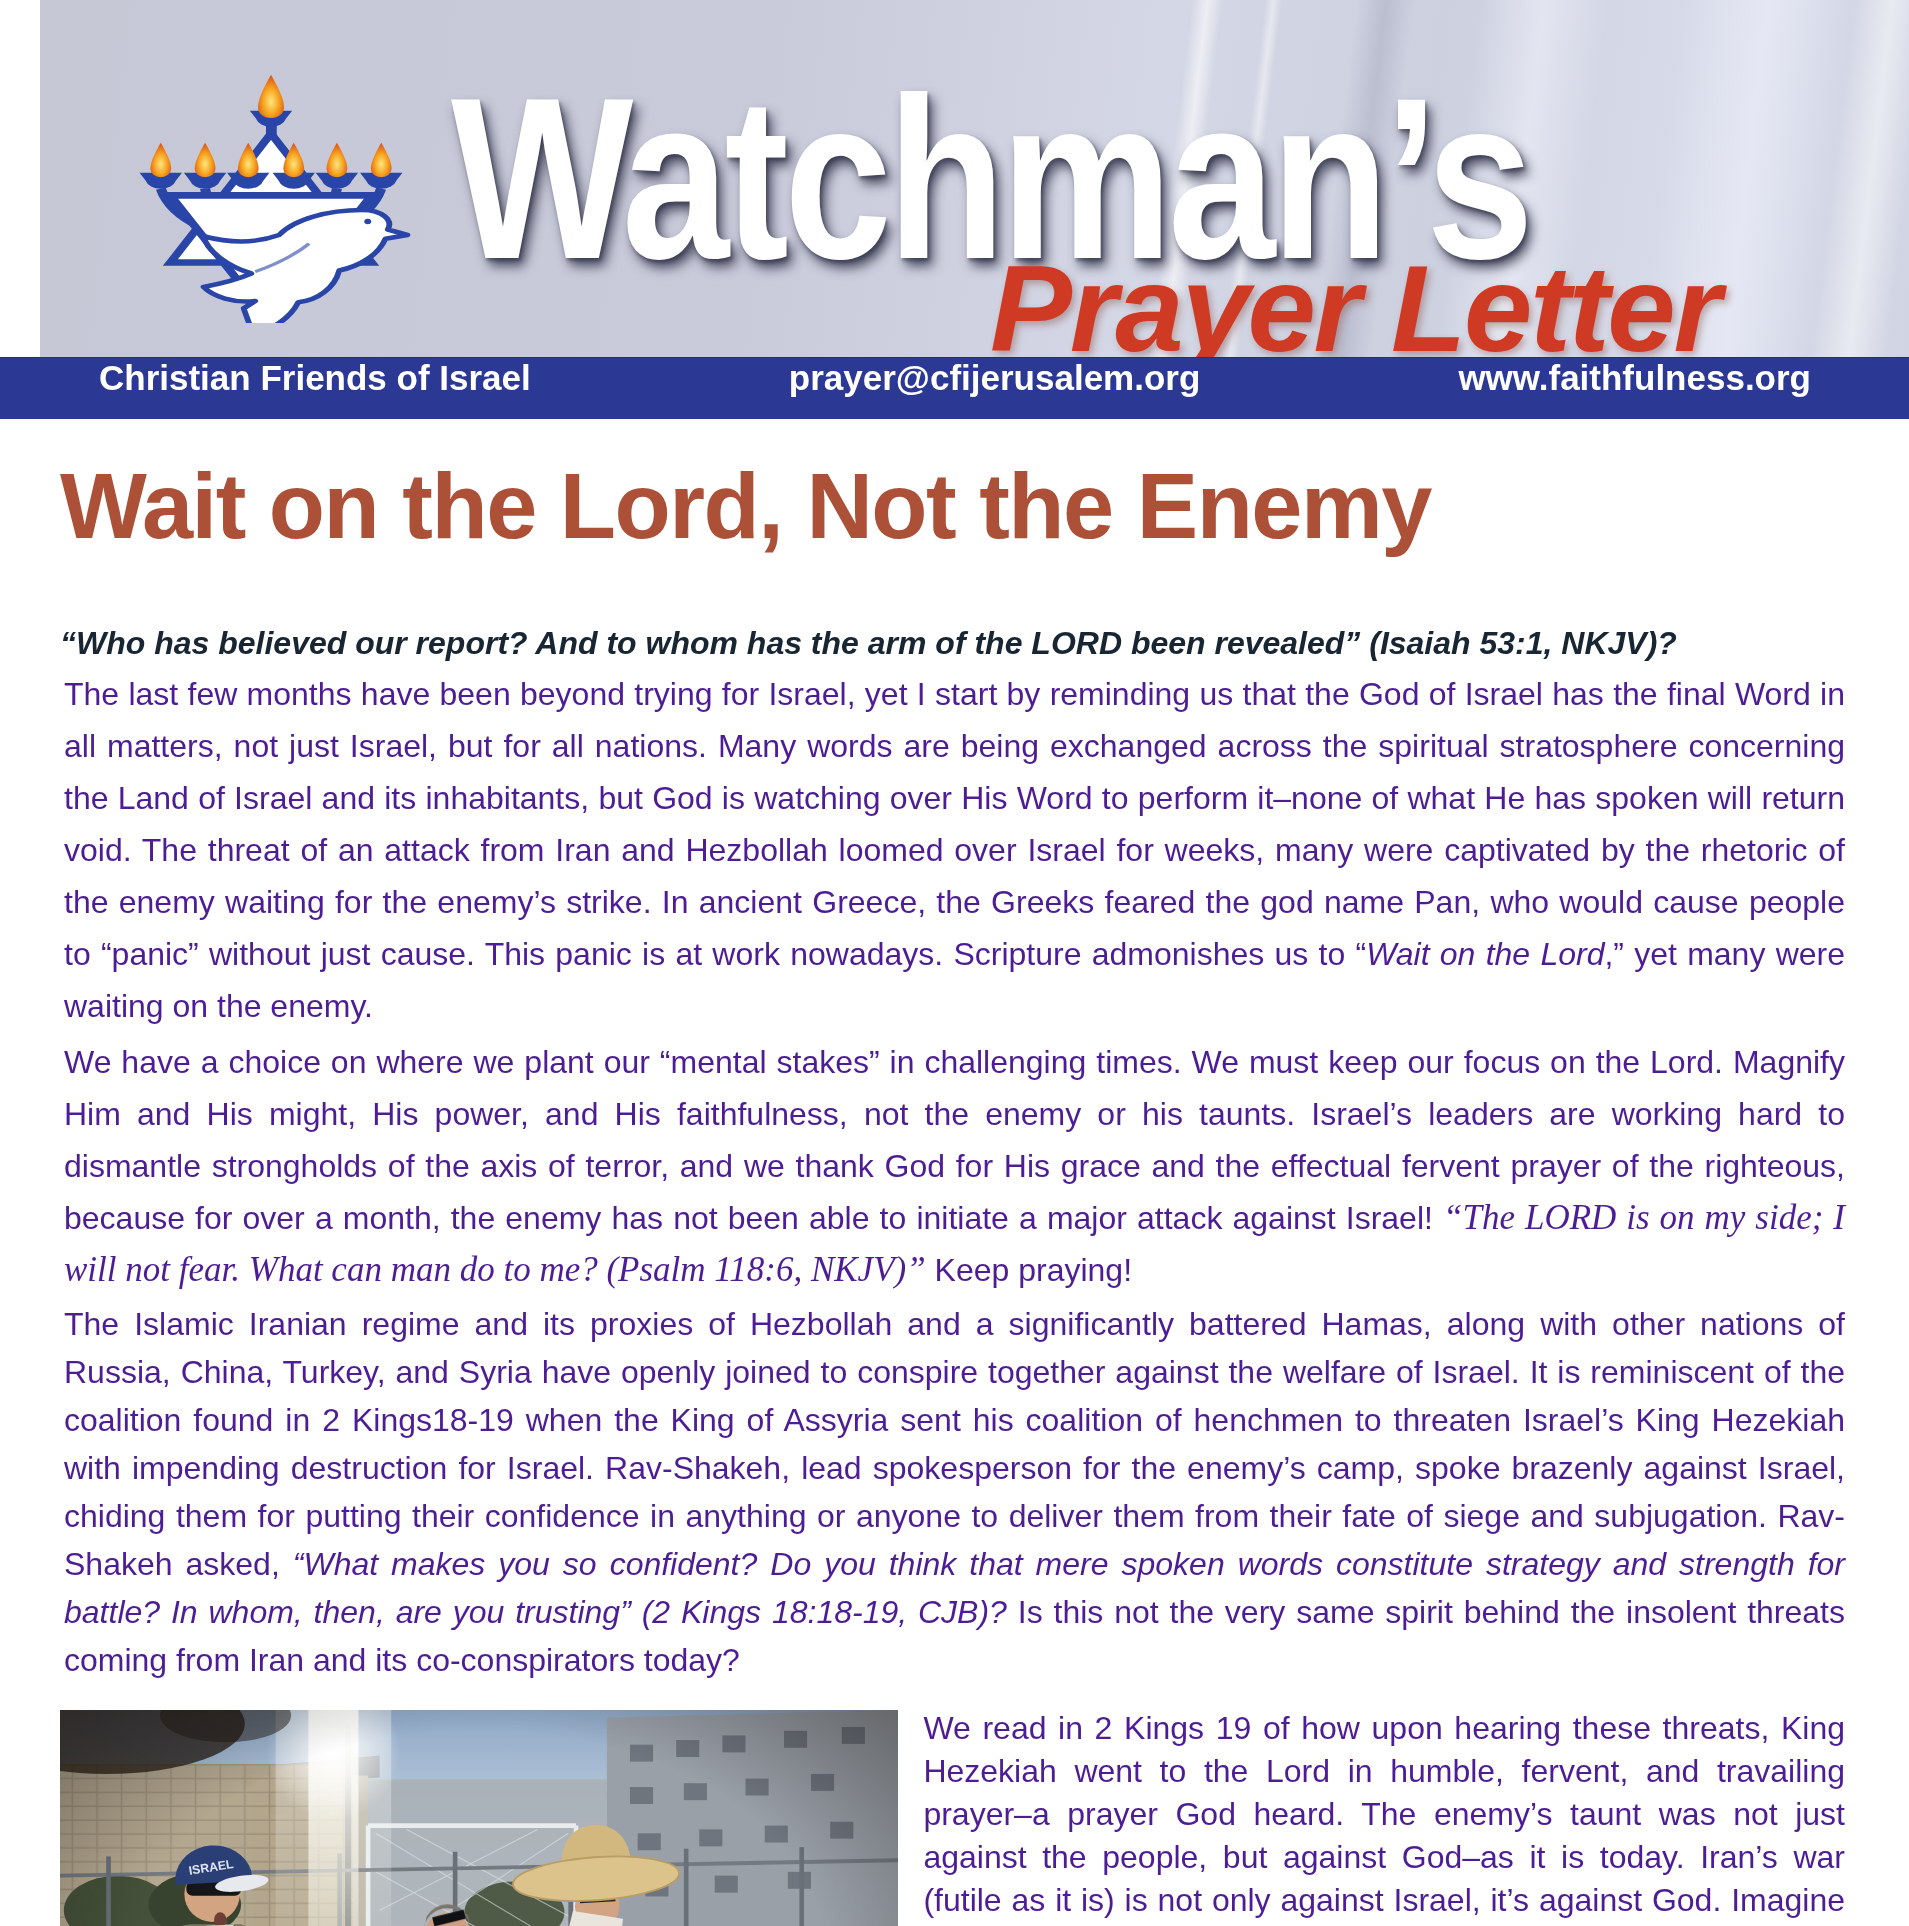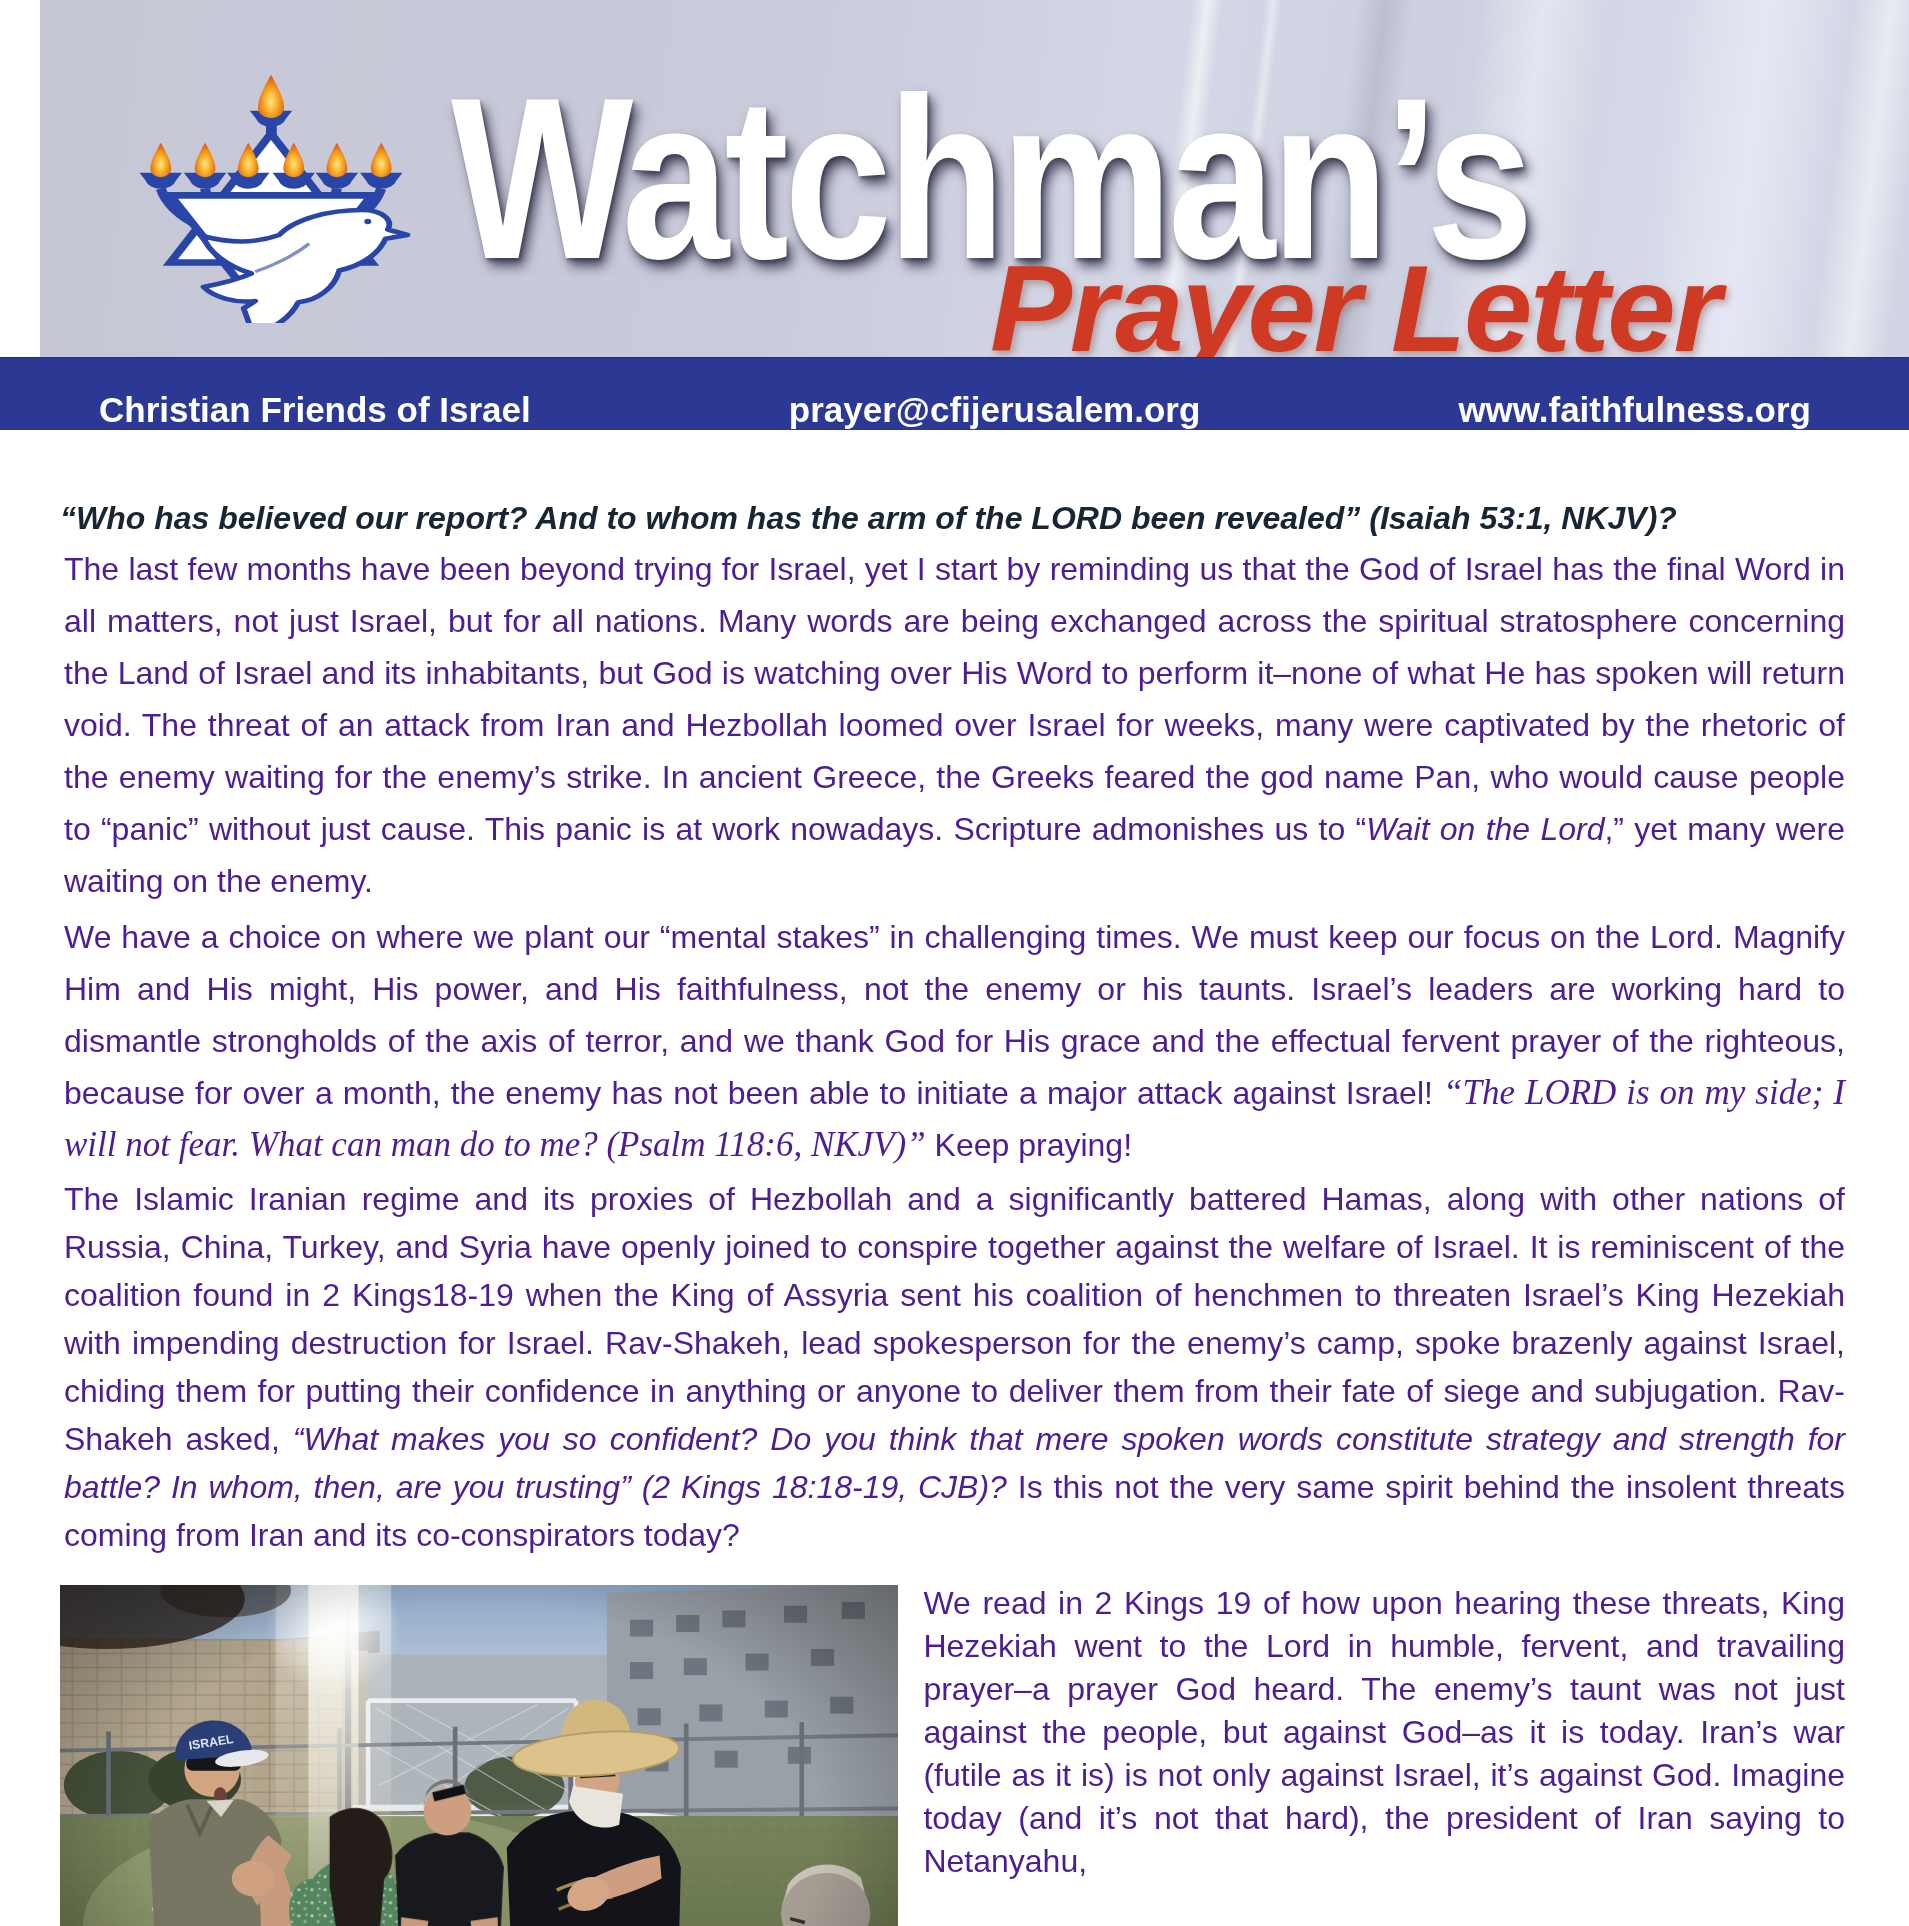--- a/index.html
+++ b/index.html
@@ -17,22 +17,22 @@
   .st5{left:1622px;width:166px;background:linear-gradient(90deg,rgba(230,234,246,0),rgba(235,238,249,.7),rgba(230,234,246,0));}
   .st6{left:1791px;width:77px;background:linear-gradient(90deg,rgba(255,255,255,0),rgba(255,255,255,.5),rgba(255,255,255,0));}
   .logo{position:absolute;left:88px;top:45px;width:286px;height:278px;}
   .wm-title{position:absolute;left:411px;top:46px;font-size:230px;font-weight:bold;
     color:#ffffff;letter-spacing:-5.4px;transform:scaleX(.84);transform-origin:left top;white-space:nowrap;
     text-shadow:6.2px 7.7px 13px rgba(42,44,66,.8),2.3px 3.1px 3.9px rgba(60,62,84,.55);}
   .pl-title{position:absolute;right:231px;top:238px;font-size:123px;font-weight:bold;font-style:italic;
     color:#cf3a24;letter-spacing:-2.3px;white-space:nowrap;text-shadow:3.1px 3.9px 7px rgba(120,50,35,.35);}
 
   
-  .topbar{width:100%;height:73px;background:#2c3994;border-top:1.9px solid #222e85;box-sizing:border-box;
-    display:flex;align-items:flex-end;justify-content:space-between;padding:0 99px;
+  .topbar{width:100%;height:62px;background:#2c3994;border-top:1.9px solid #222e85;box-sizing:border-box;
+    display:flex;align-items:flex-start;justify-content:space-between;padding:0 99px;
     color:#ffffff;font-weight:bold;font-size:35px;}
 
   
   .content{margin:0 61px 0 60px;}
   .headline{margin:40px 0 0 0;font-size:92px;line-height:1.04;font-weight:bold;color:#ad5038;letter-spacing:-1.5px;}
   .scripture{margin:67px 0 0 0;font-size:32px;line-height:42px;font-weight:bold;font-style:italic;color:#182532;}
   p.body{margin:4px;text-align:justify;color:#4c1d95;font-size:32px;}
   .p1{margin-top:41px;line-height:52px;}
   .p2{margin-top:35px;line-height:52px;}
   .p3{margin-top:35px;line-height:48px;}
@@ -106,20 +106,21 @@
     <div class="pl-title">Prayer Letter</div>
   </header>
 
   <div class="topbar">
     <span>Christian Friends of Israel</span>
     <span>prayer@cfijerusalem.org</span>
     <span>www.faithfulness.org</span>
   </div>
 
   <main class="content">
+    <h1 class="headline">Wait on the Lord, Not the Enemy</h1>
 
     <p class="scripture"><span>“Who has believed our report? And to whom has the arm of the LORD been revealed” (Isaiah 53:1, NKJV)?</span></p>
 
     <p class="body p1"><span>The last few months have been beyond trying for Israel, yet I start by reminding us that the God of Israel has the final Word in all matters, not just Israel, but for all nations. Many words are being exchanged across the spiritual stratosphere concerning the Land of Israel and its inhabitants, but God is watching over His Word to perform it–none of what He has spoken will return void. The threat of an attack from Iran and Hezbollah loomed over Israel for weeks, many were captivated by the rhetoric of the enemy waiting for the enemy’s strike. In ancient Greece, the Greeks feared the god name Pan, who would cause people to “panic” without just cause. This panic is at work nowadays. Scripture admonishes us to “</span><span class="it">Wait on the Lord</span><span>,” yet many were waiting on the enemy.</span></p>
 
     <p class="body p2"><span>We have a choice on where we plant our “mental stakes” in challenging times. We must keep our focus on the Lord. Magnify Him and His might, His power, and His faithfulness, not the enemy or his taunts. Israel’s leaders are working hard to dismantle strongholds of the axis of terror, and we thank God for His grace and the effectual fervent prayer of the righteous, because for over a month, the enemy has not been able to initiate a major attack against Israel! </span><span class="serif">“The LORD is on my side; I will not fear. What can man do to me? (Psalm 118:6, NKJV)”</span><span> Keep praying!</span></p>
 
     <p class="body p3"><span>The Islamic Iranian regime and its proxies of Hezbollah and a significantly battered Hamas, along with other nations of Russia, China, Turkey, and Syria have openly joined to conspire together against the welfare of Israel. It is reminiscent of the coalition found in 2 Kings18-19 when the King of Assyria sent his coalition of henchmen to threaten Israel’s King Hezekiah with impending destruction for Israel. Rav-Shakeh, lead spokesperson for the enemy’s camp, spoke brazenly against Israel, chiding them for putting their confidence in anything or anyone to deliver them from their fate of siege and subjugation. Rav-Shakeh asked, </span><span class="it">“What makes you so confident? Do you think that mere spoken words constitute strategy and strength for battle? In whom, then, are you trusting” (2 Kings 18:18-19, CJB)?</span><span> Is this not the very same spirit behind the insolent threats coming from Iran and its co-conspirators today?</span></p>
 
     <div class="photo-sec">

